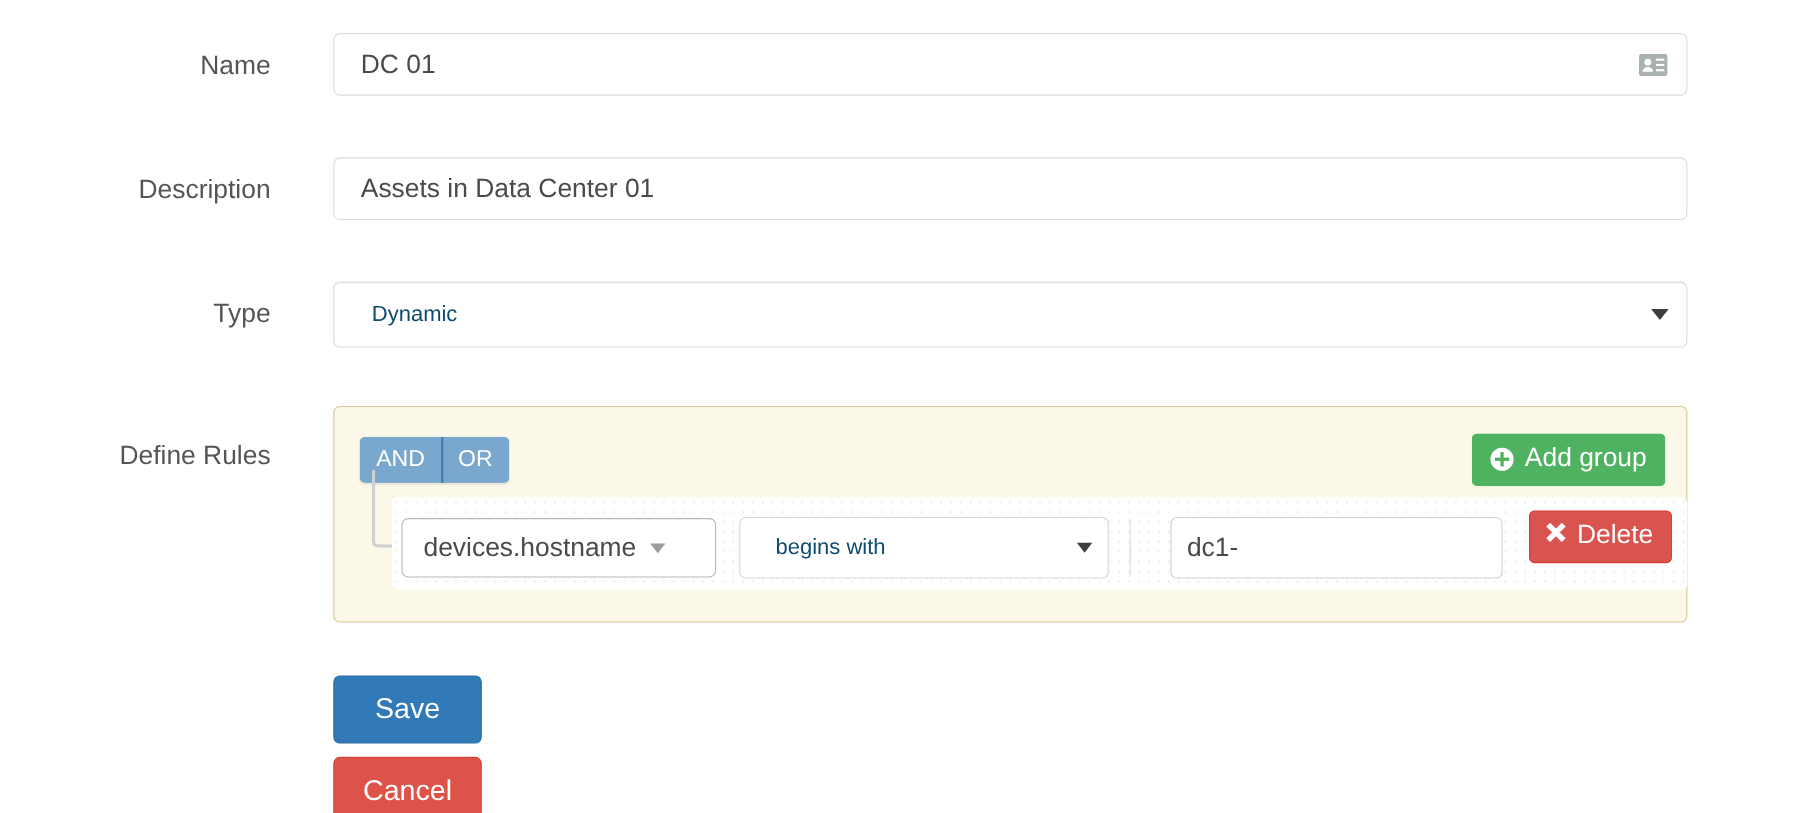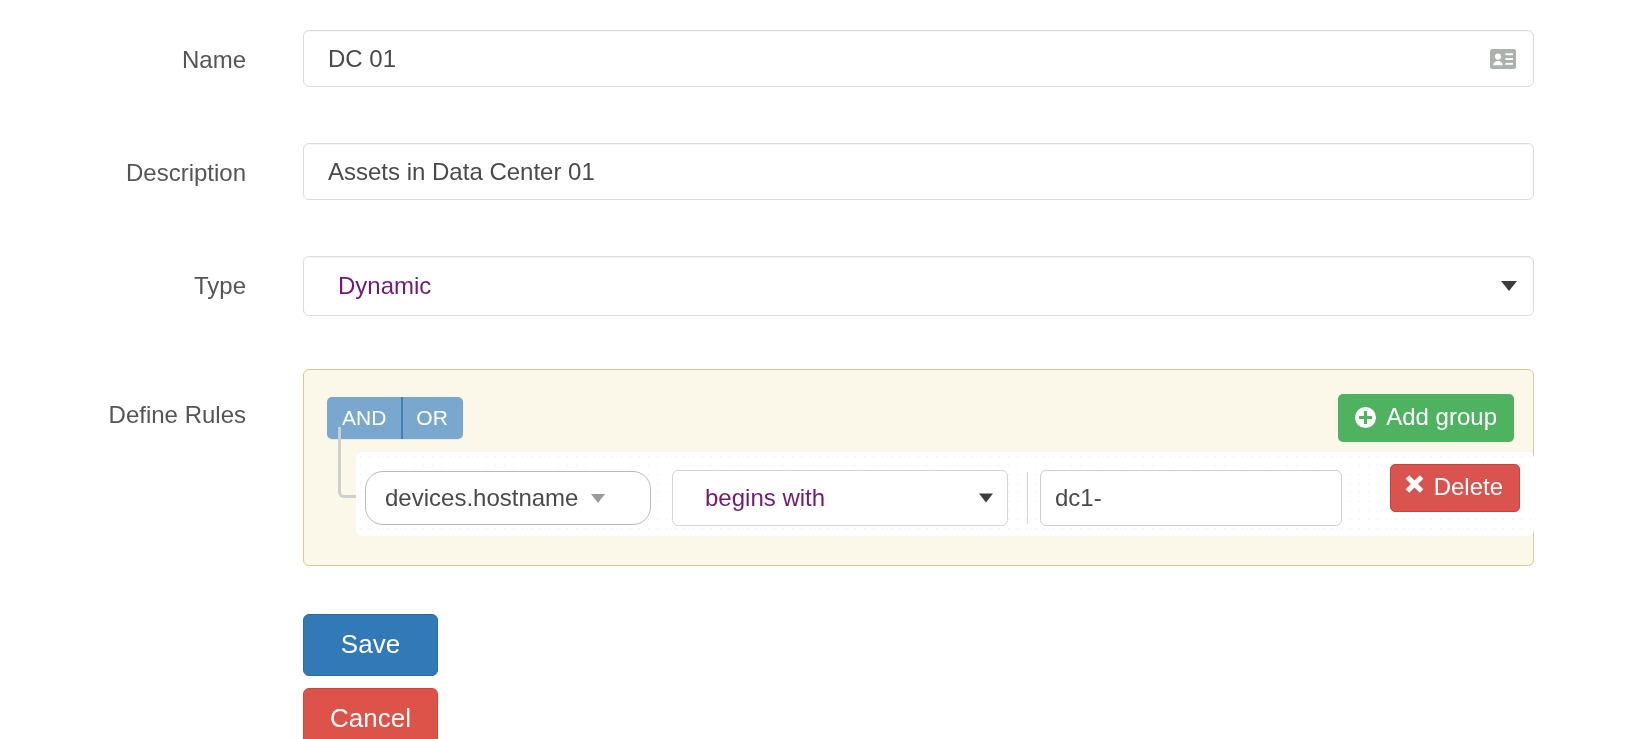--- a/index.html
+++ b/index.html
@@ -82,22 +82,22 @@
     border: 1px solid #dcdcdc;
     border-radius: 6px;
     background: #ffffff;
     box-shadow: inset 0 1px 1px rgba(0,0,0,.035);
   }
   .select-value {
     position: absolute;
     left: 34px;
     top: 50%;
     transform: translateY(-50%);
-    font-size: 24px;
-    color: #701a75;
+    font-size: 20px;
+    color: #0c4a6e;
     white-space: nowrap;
   }
   .select-caret {
     position: absolute;
     right: 16px;
     top: 50%;
     transform: translateY(-50%);
     width: 0; height: 0;
     border-left: 8px solid transparent;
     border-right: 8px solid transparent;
@@ -235,21 +235,21 @@
   }
 
   .rule-field {
     position: absolute;
     left: 9px;
     top: 19px;
     box-sizing: border-box;
     height: 54px;
     min-width: 286px;
     border: 1px solid #b9b9b9;
-    border-radius: 18px;
+    border-radius: 6px;
     background: #ffffff;
     display: flex;
     align-items: center;
     gap: 13px;
     padding: 0 17px 0 19px;
     cursor: pointer;
   }
   .rule-field-label {
     font-size: 24px;
     color: #4a4a4a;
@@ -290,21 +290,21 @@
     position: absolute;
     left: 671px;
     top: 20px;
     width: 1px;
     height: 52px;
     background: #d9d9d9;
   }
 
   .rule-value {
     position: absolute;
-    left: 684px;
+    left: 708px;
     top: 18px;
     box-sizing: border-box;
     width: 302px;
     height: 56px;
     border: 1px solid #cfcfcf;
     border-radius: 6px;
     background: #ffffff;
     font-family: "Liberation Sans", sans-serif;
     font-size: 24px;
     color: #4a4a4a;

